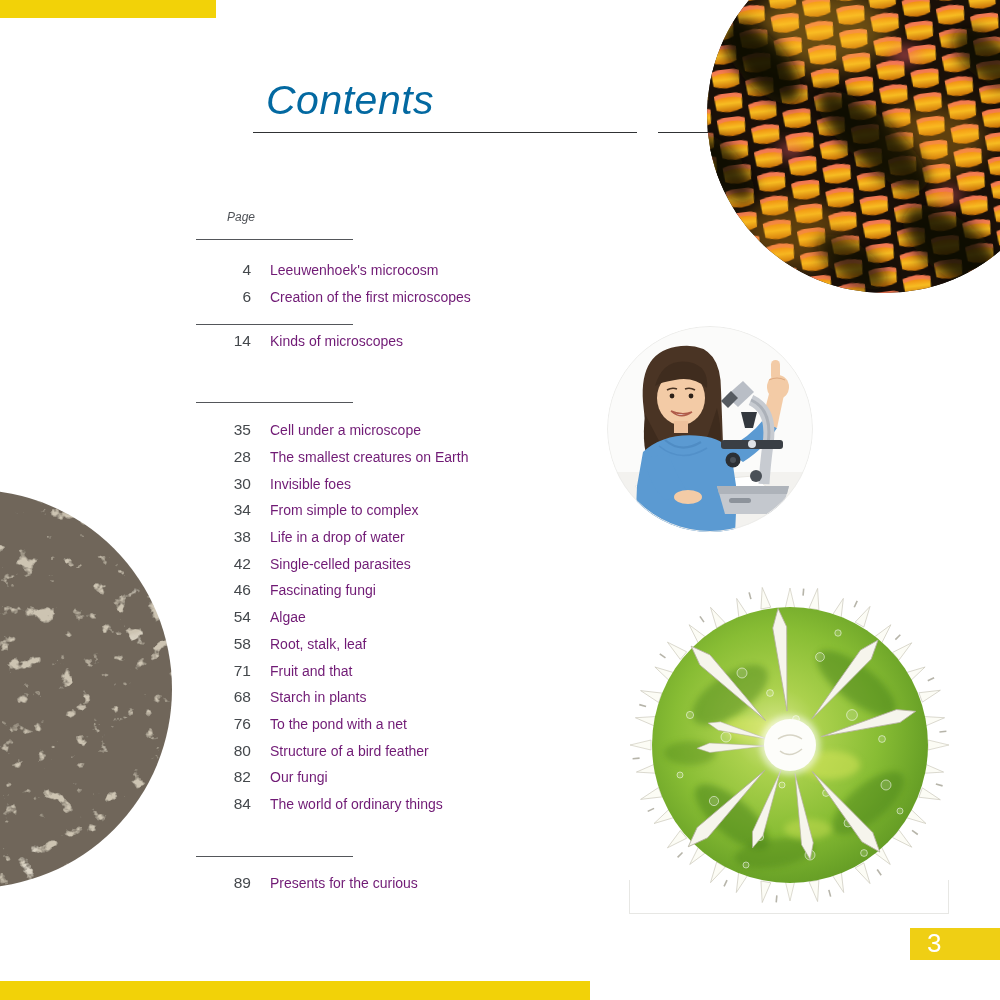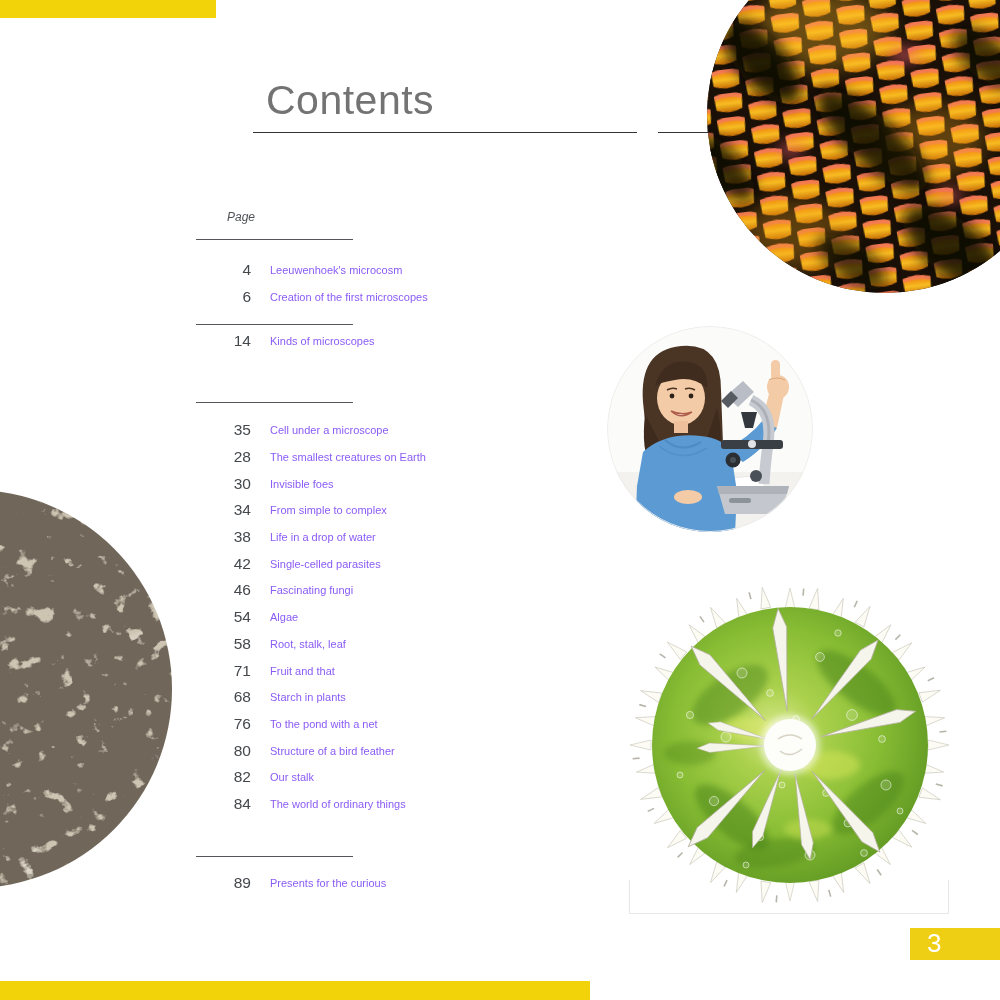--- a/index.html
+++ b/index.html
@@ -6,42 +6,42 @@
   .page{
     position:relative; width:1000px; height:1000px; overflow:hidden;
     background:#fff; font-family:"Liberation Sans", sans-serif;
   }
   .bar{position:absolute; background:#F2D208;}
   .bar-top{left:0; top:0; width:216px; height:18px;}
   .bar-bottom{left:0; top:981px; width:590px; height:19px;}
 
   .title{
     position:absolute; left:266px; top:78px; font-size:41px; line-height:44px;
-    font-weight:300; letter-spacing:.5px; color:#737373;
+    font-weight:300; letter-spacing:.5px; color:#0369a1;font-style:italic;
   }
   .title-rule{position:absolute; top:132px; height:0; border-top:1.6px solid #303234;}
   .title-rule.a{left:253px; width:384px;}
   .title-rule.b{left:658px; width:54px;}
 
   .page-label{
     position:absolute; left:227px; top:210px; font-size:12px; font-style:italic;
     color:#4e5156;
   }
   .sep{position:absolute; left:196px; width:157px; height:0; border-top:1.6px solid #53565a;}
   .sep.s0{top:239px;} .sep.s1{top:324px;} .sep.s2{top:402px;} .sep.s3{top:856px;}
 
   .toc-group{position:absolute; left:185px; width:430px;}
   .toc-group.g0{top:257px;} .toc-group.g1{top:328px;}
   .toc-group.g2{top:417px;} .toc-group.g3{top:870px;}
   .toc-row{display:flex; height:26.7px; align-items:center;}
   .toc-num{
     width:66px; text-align:right; font-size:15.5px; color:#44484c; flex:none;
   }
   .toc-title{
-    margin-left:19px; font-size:11px; color:#8b5cf6; white-space:nowrap;
+    margin-left:19px; font-size:14px; color:#701a75; white-space:nowrap;
   }
 
   .photo{position:absolute;}
   .photo-edge{
     position:absolute; left:629px; top:880px; width:318px; height:33px;
     border-left:1px solid #e7e7e4; border-right:1px solid #e7e7e4;
     border-bottom:1px solid #e7e7e4;
   }
   .folio{
     position:absolute; left:910px; top:928px; width:90px; height:32px;
@@ -132,21 +132,21 @@
       <div class="toc-row">
         <span class="toc-num">76</span>
         <span class="toc-title">To the pond with a net</span>
       </div>
       <div class="toc-row">
         <span class="toc-num">80</span>
         <span class="toc-title">Structure of a bird feather</span>
       </div>
       <div class="toc-row">
         <span class="toc-num">82</span>
-        <span class="toc-title">Our stalk</span>
+        <span class="toc-title">Our fungi</span>
       </div>
       <div class="toc-row">
         <span class="toc-num">84</span>
         <span class="toc-title">The world of ordinary things</span>
       </div>
     </div>
   <div class="toc-group g3">
       <div class="toc-row">
         <span class="toc-num">89</span>
         <span class="toc-title">Presents for the curious</span>

